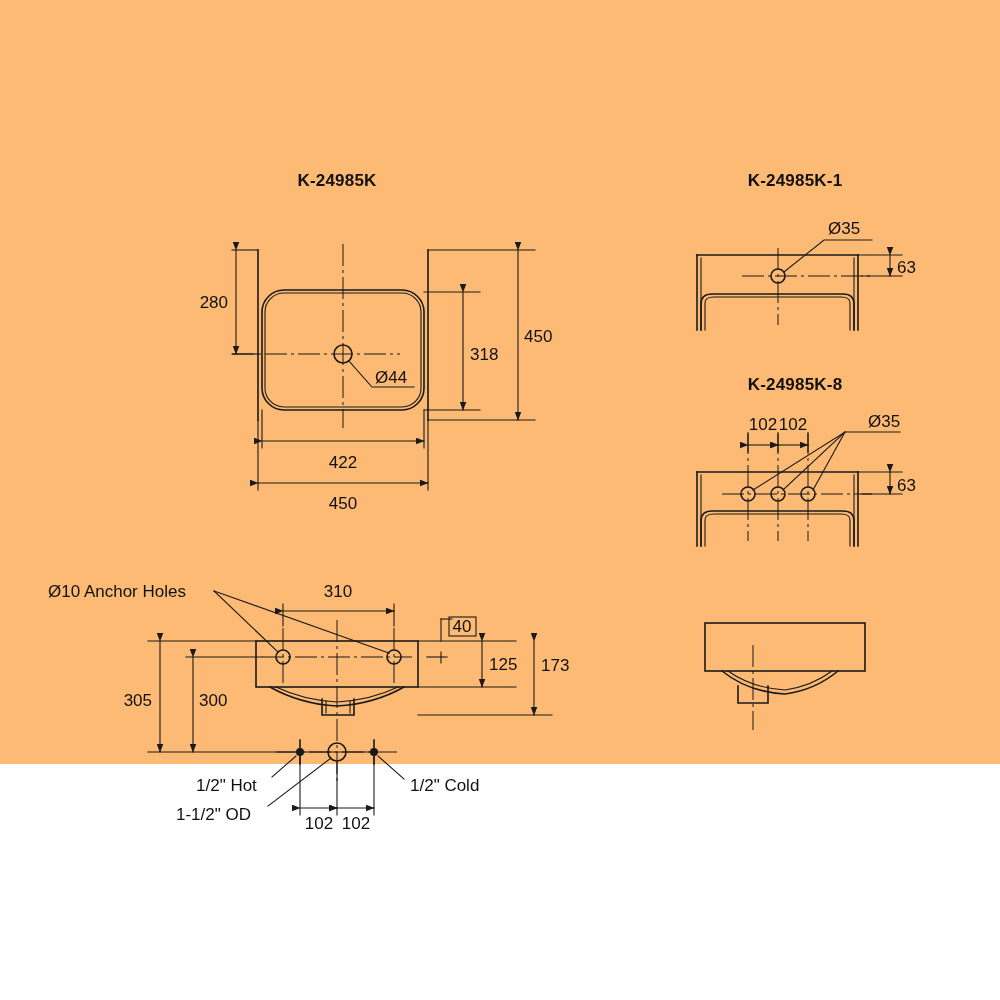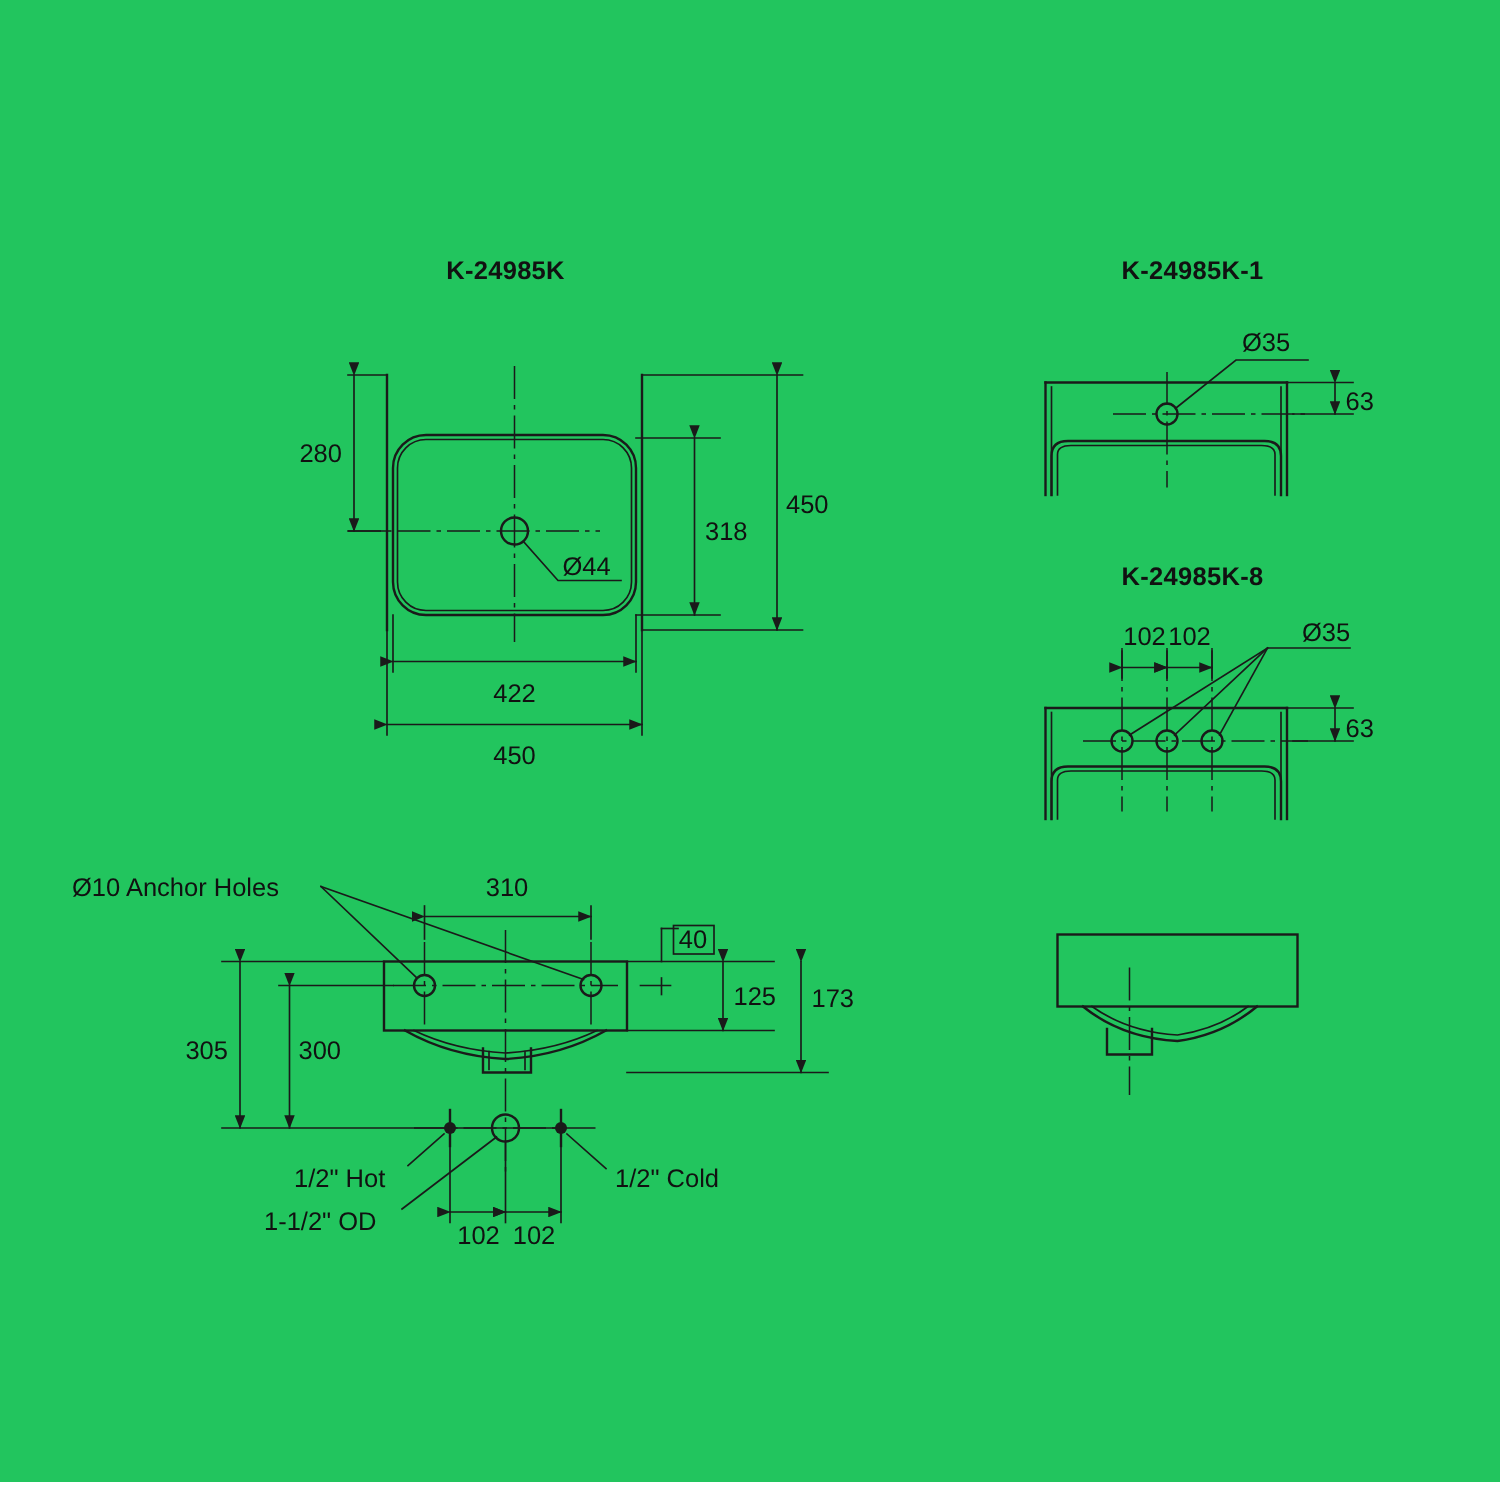--- a/index.html
+++ b/index.html
@@ -12,22 +12,22 @@
     height: 1000px;
     font-family: "Liberation Sans", sans-serif;
     color: #1a1a1a;
     overflow: hidden;
     position: relative;
   }
   #sheet {
     position: absolute;
     left: 0; top: 0;
     width: 1000px;
-    height: 988px;
-    background: #22c55e;
+    height: 764px;
+    background: #fdba74;
   }
   svg.drawing {
     display: block;
     width: 1000px;
     height: 1000px;
   }
   .ln     { stroke: #1a1a1a; stroke-width: 1.6; fill: none; stroke-linecap: square; }
   .ln-th  { stroke: #1a1a1a; stroke-width: 1.1; fill: none; stroke-linecap: square; }
   .ln-dim { stroke: #1a1a1a; stroke-width: 1.1; fill: none; stroke-linecap: square; }
   .ln-ctr { stroke: #1a1a1a; stroke-width: 1.0; fill: none;

